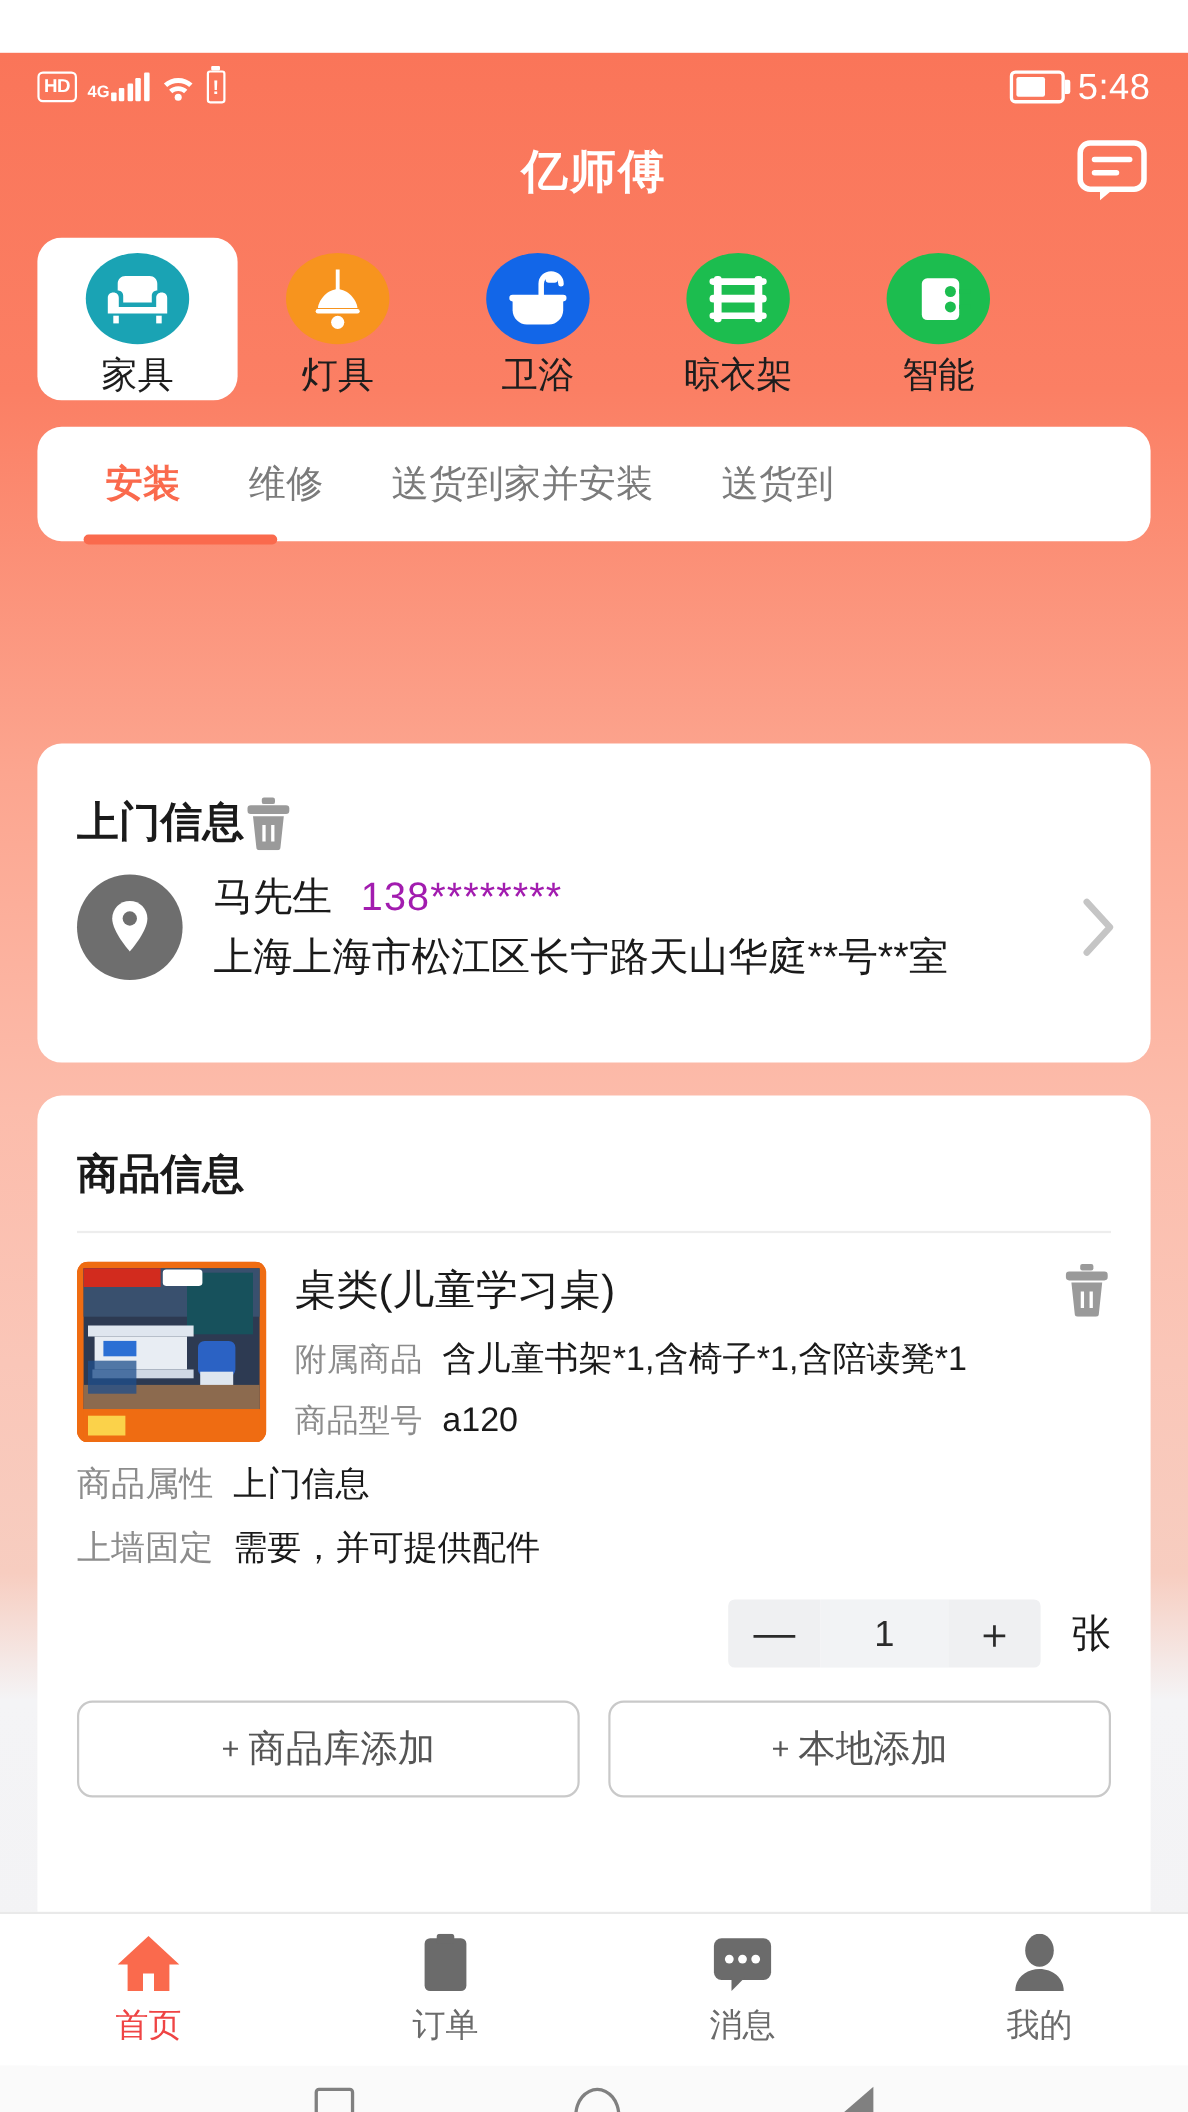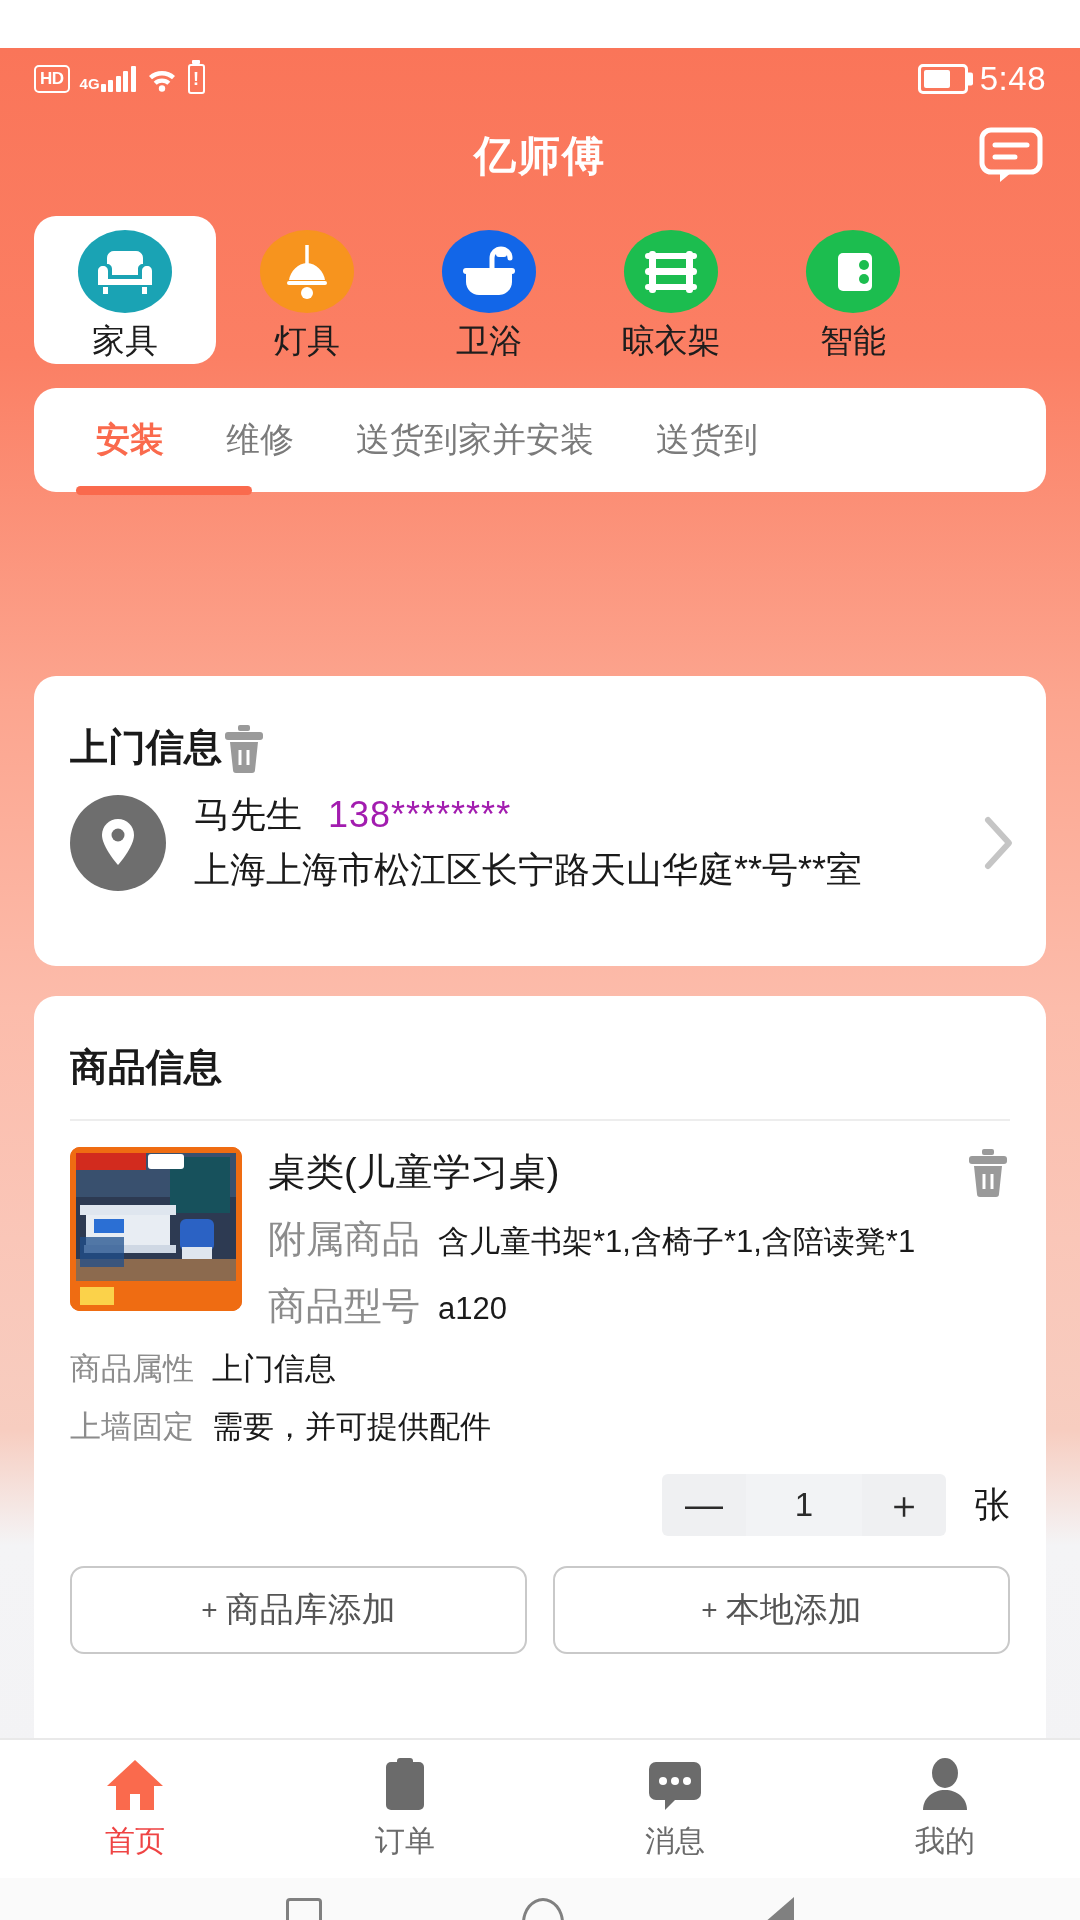--- a/index.html
+++ b/index.html
@@ -145,21 +145,21 @@
   .divider { height: 2px; background: #ededed; margin: 26px 36px 0 36px; }
 
   .goods-row { display: flex; gap: 26px; padding: 26px 36px 0 36px; }
   .thumb {
     width: 172px; height: 164px; flex: 0 0 172px; border-radius: 10px;
     overflow: hidden; position: relative; background: #e8590c;
   }
   .goods-main { flex: 1; min-width: 0; }
   .goods-name { font-size: 38px; color: #1a1a1a; font-weight: 500; }
   .kv { display: flex; gap: 18px; margin-top: 16px; align-items: baseline; }
-  .kv-k { font-size: 38px; color: #8c8c8c; white-space: nowrap; }
+  .kv-k { font-size: 29px; color: #8c8c8c; white-space: nowrap; }
   .kv-v { font-size: 31px; color: #1a1a1a; }
   .kv-wide { padding: 0 36px; }
   .kv-wide .kv-k { font-size: 31px; }
   .kv-special {
     margin: 14px 36px 0 36px; display: flex; gap: 18px; align-items: center;
   }
   .kv-special .kv-k { flex: 0 0 auto; }
   .special-field {
     flex: 1; background: #fdf1ee; border-radius: 8px;
     padding: 12px 20px; font-size: 31px; color: #1a1a1a;

